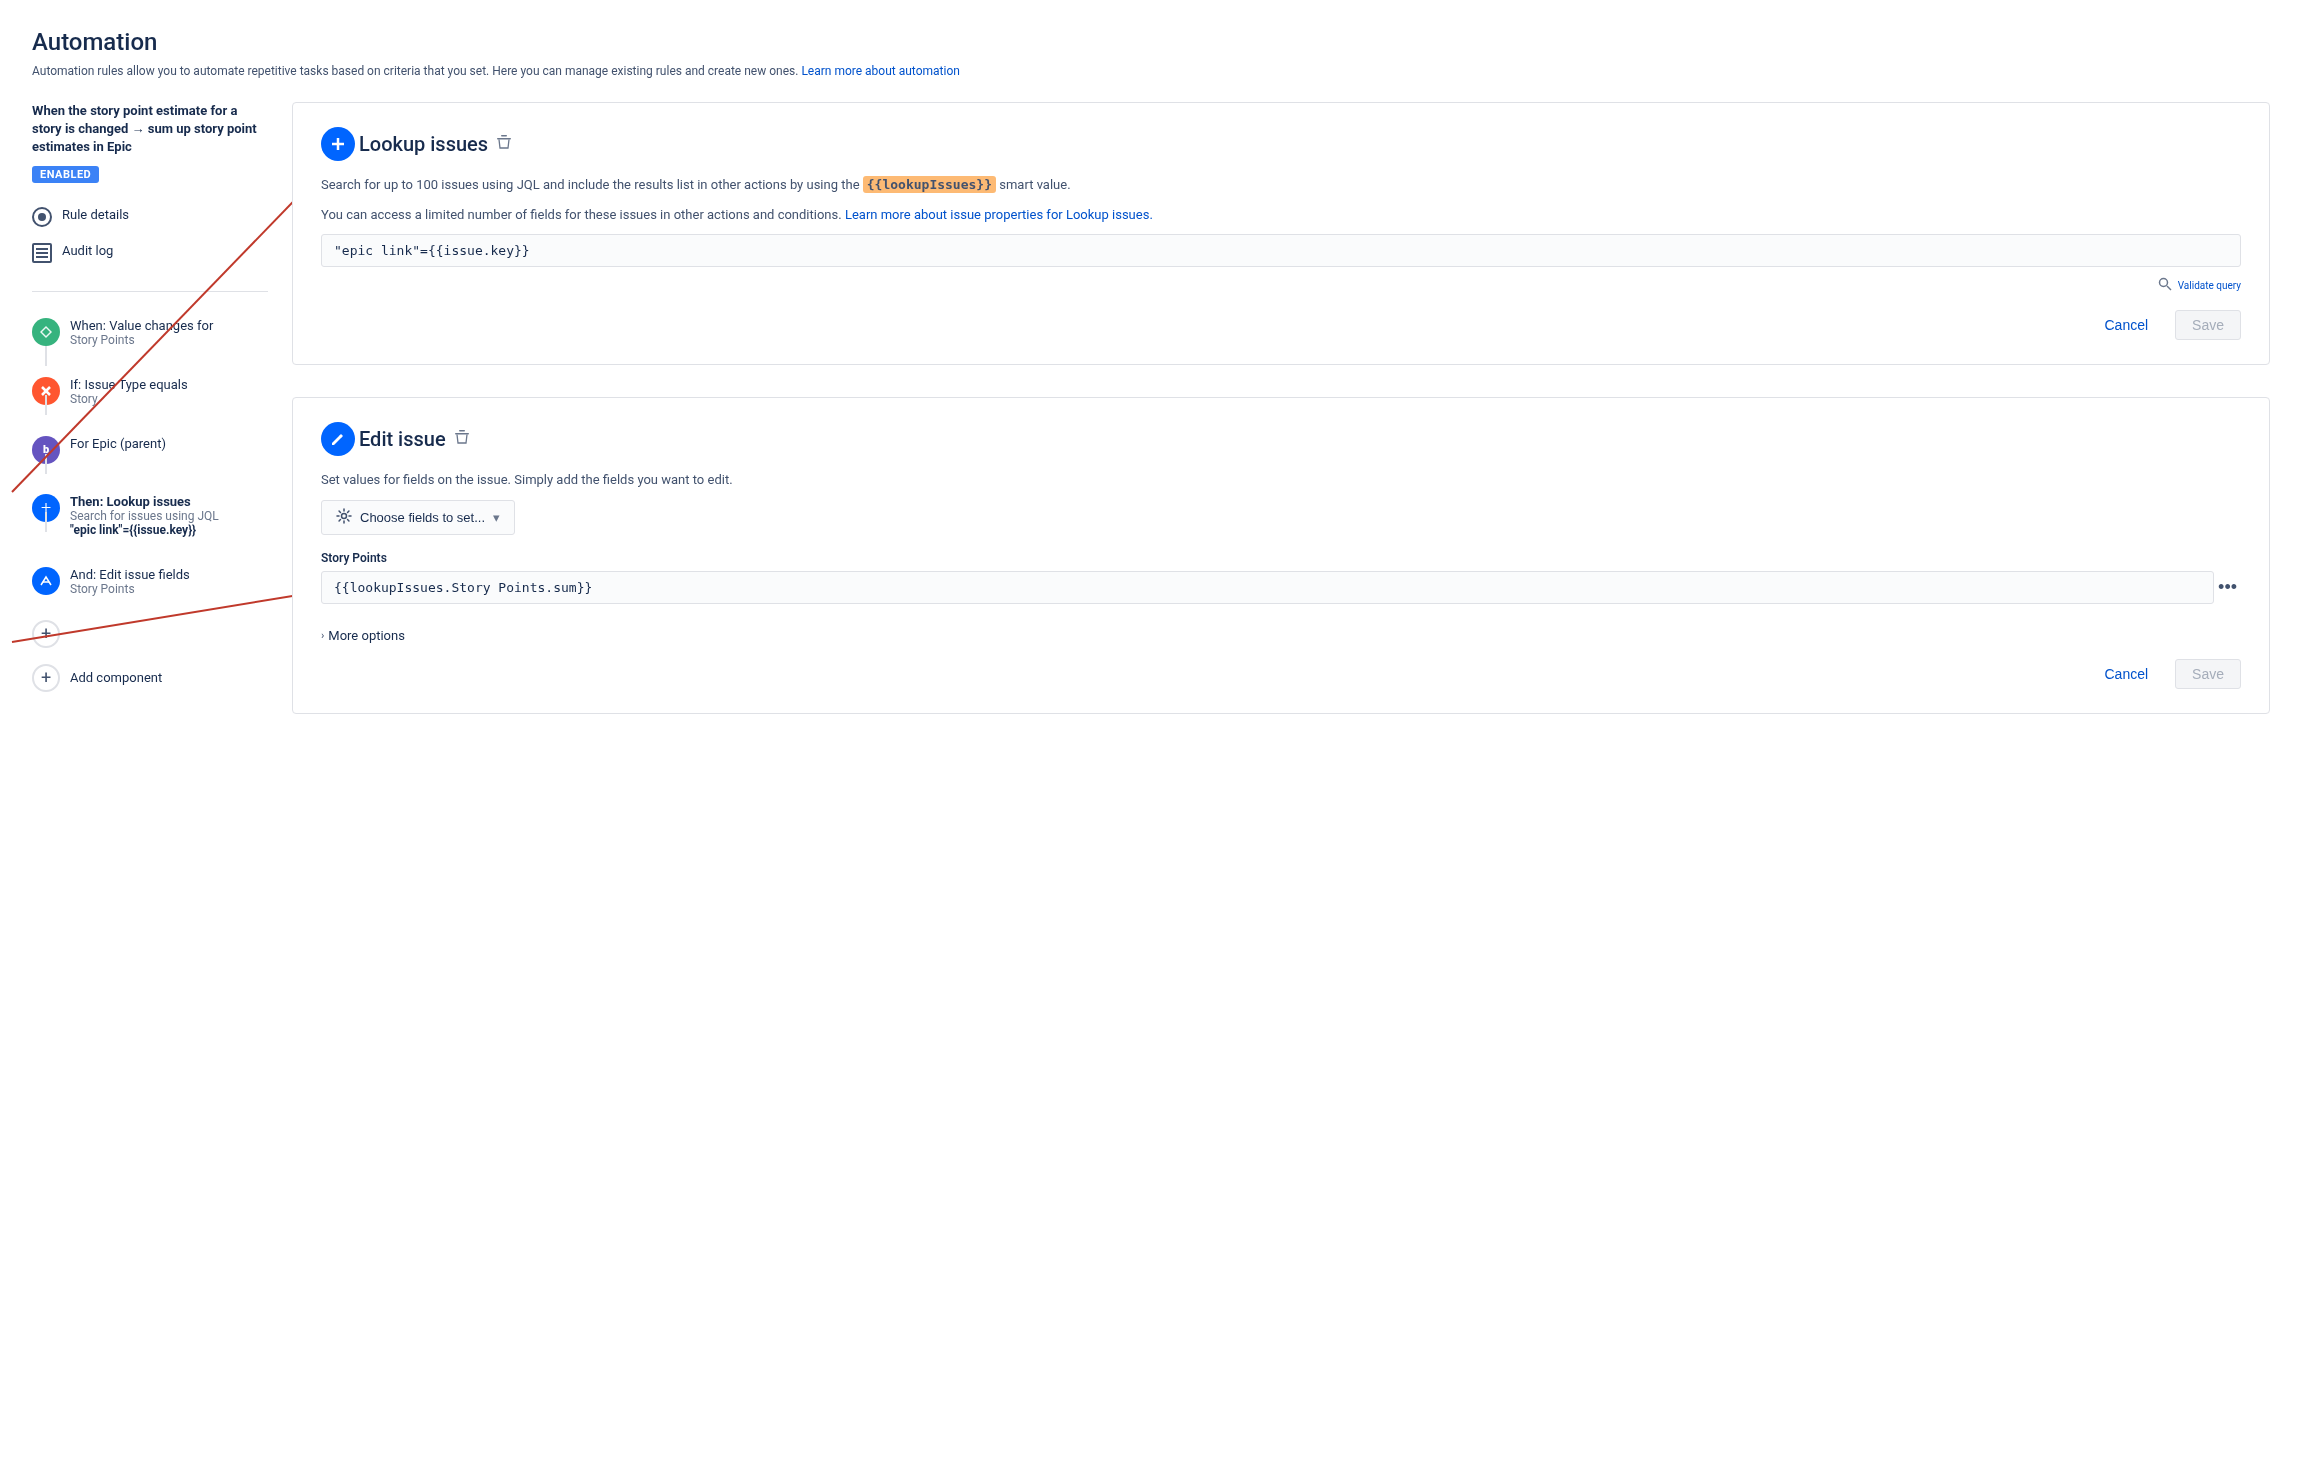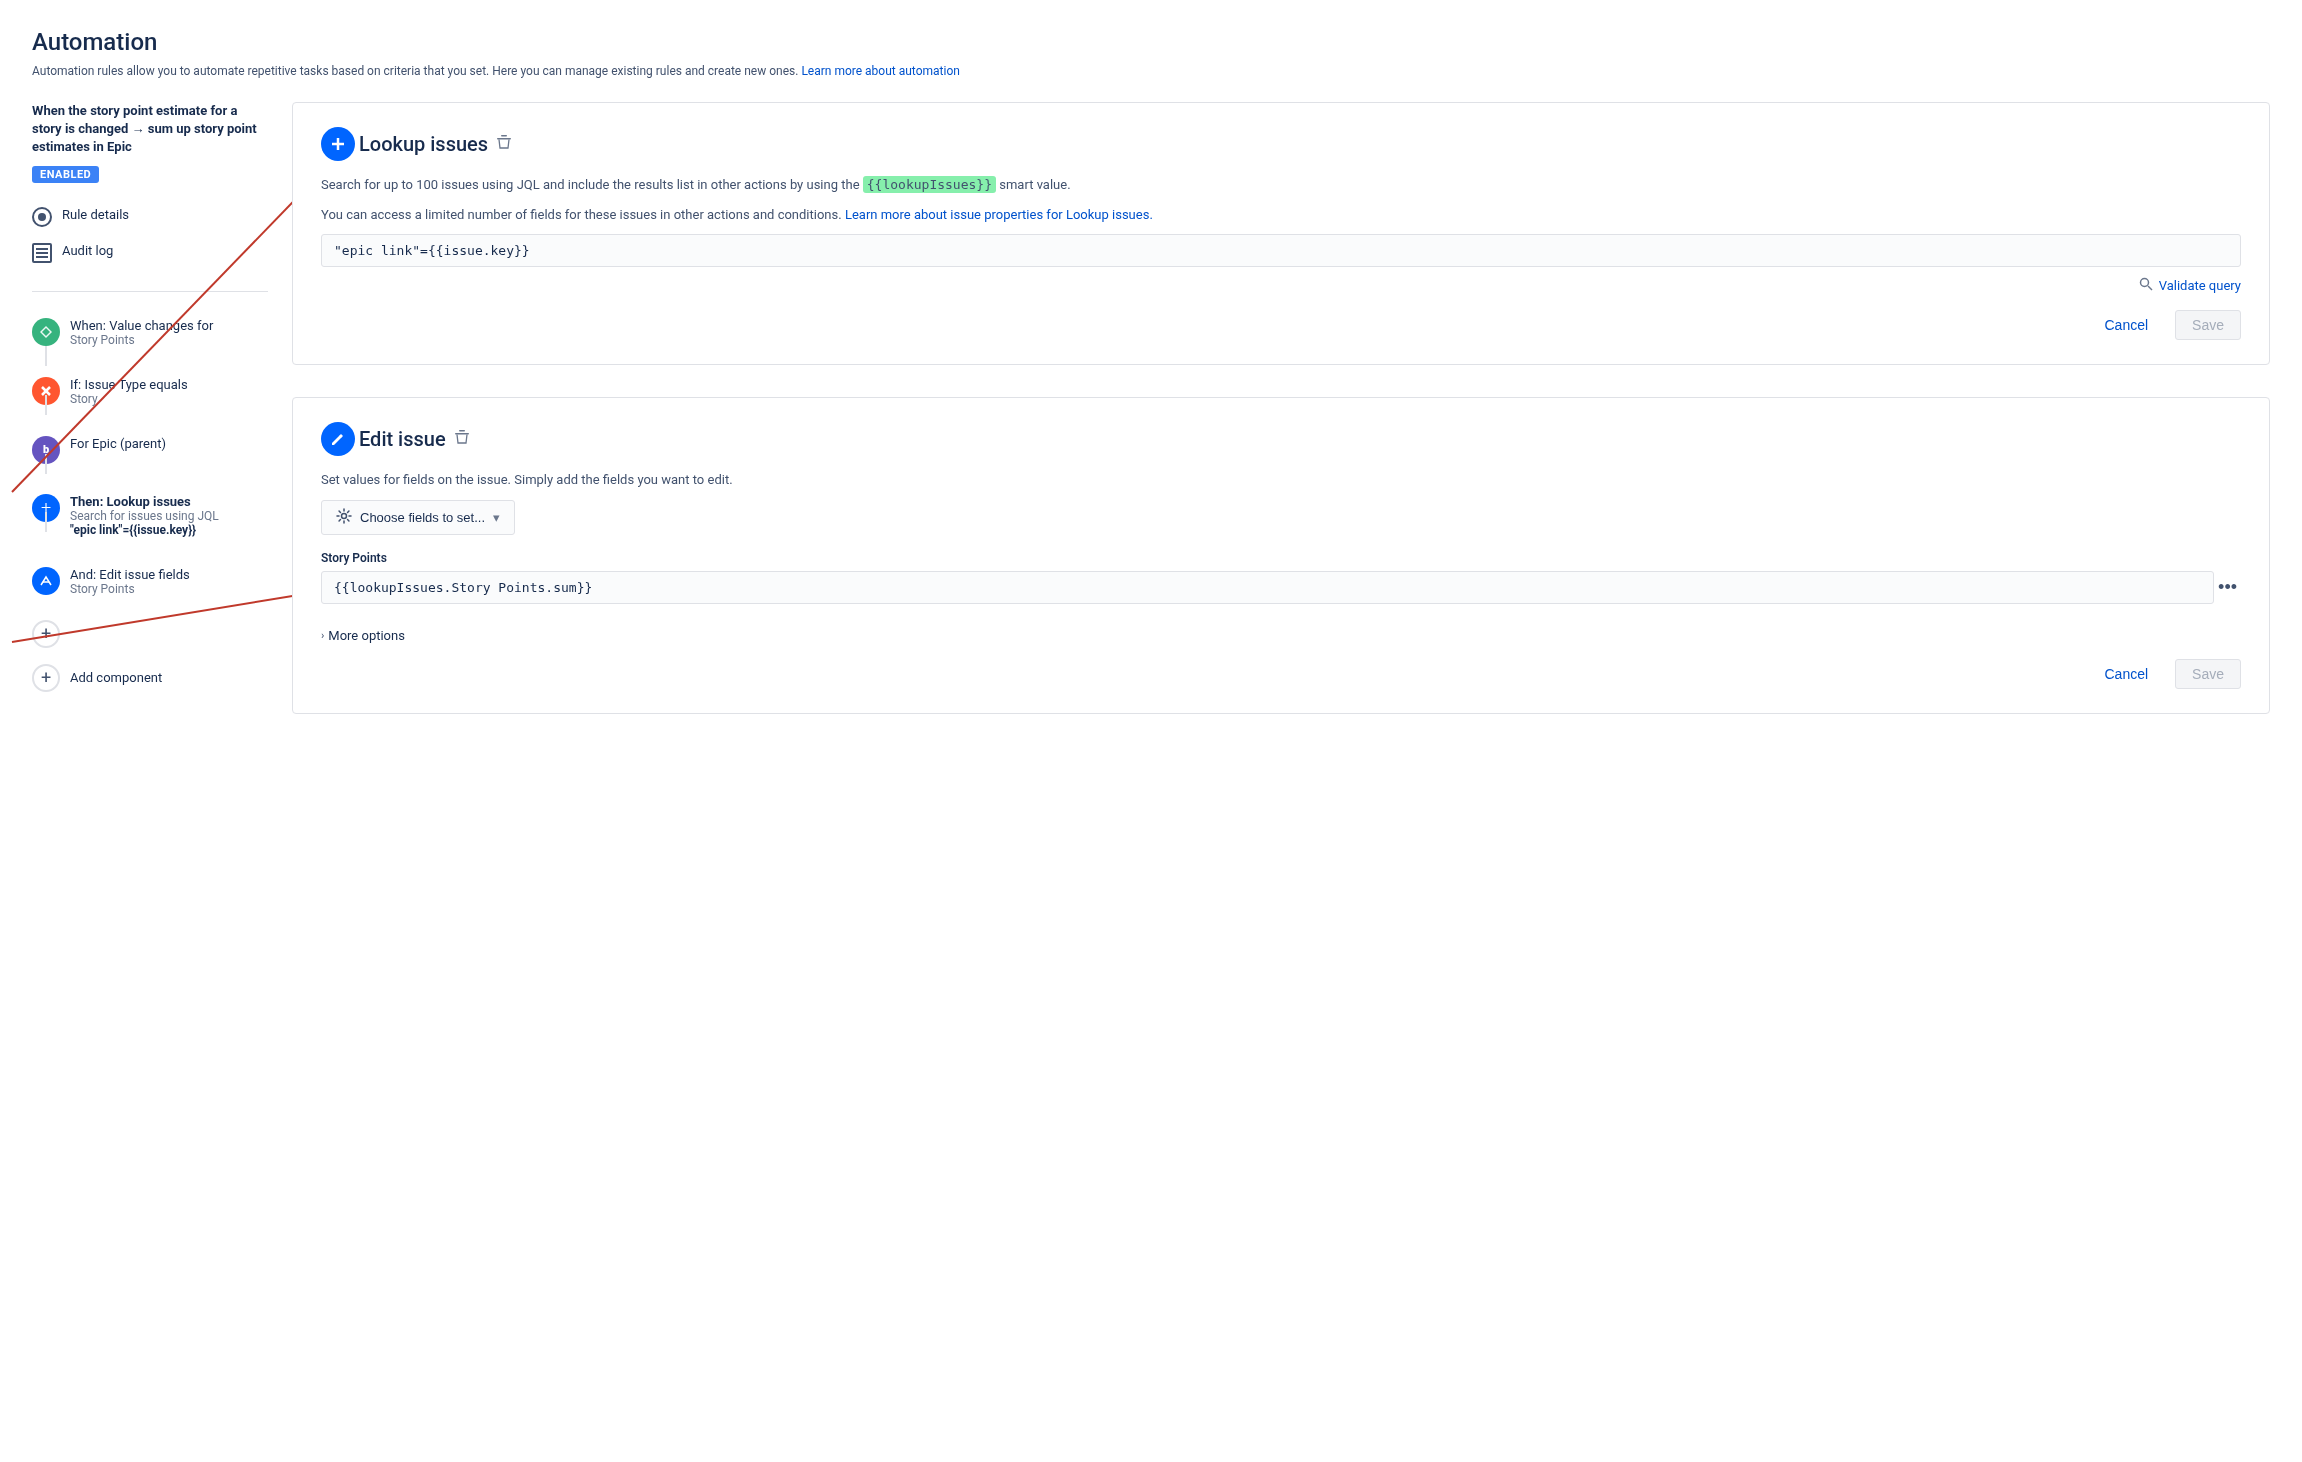--- a/index.html
+++ b/index.html
@@ -195,24 +195,25 @@
       margin-left: 4px;
     }
     .panel-desc {
       font-size: 13px;
       color: #42526e;
       margin-bottom: 10px;
       line-height: 1.5;
     }
     .panel-desc a { color: #0052cc; text-decoration: none; }
     .panel-desc code {
-      background: #86efac;
+      background: #fdba74;
       padding: 1px 4px;
       border-radius: 3px;
       font-family: monospace;
+      font-weight: bold;
     }
     .field-label {
       font-size: 12px;
       font-weight: 600;
       color: #172b4d;
       margin-bottom: 6px;
     }
     .field-label .required {
       color: #ff5630;
       margin-left: 2px;
@@ -230,21 +231,21 @@
     }
     .validate-row {
       display: flex;
       justify-content: flex-end;
       align-items: center;
       gap: 6px;
       margin-bottom: 16px;
     }
     .validate-link {
       color: #0052cc;
-      font-size: 13px;
+      font-size: 10px;
       cursor: pointer;
       text-decoration: none;
     }
     .validate-icon {
       color: #6b778c;
       font-size: 13px;
     }
     .btn-row {
       display: flex;
       justify-content: flex-end;

